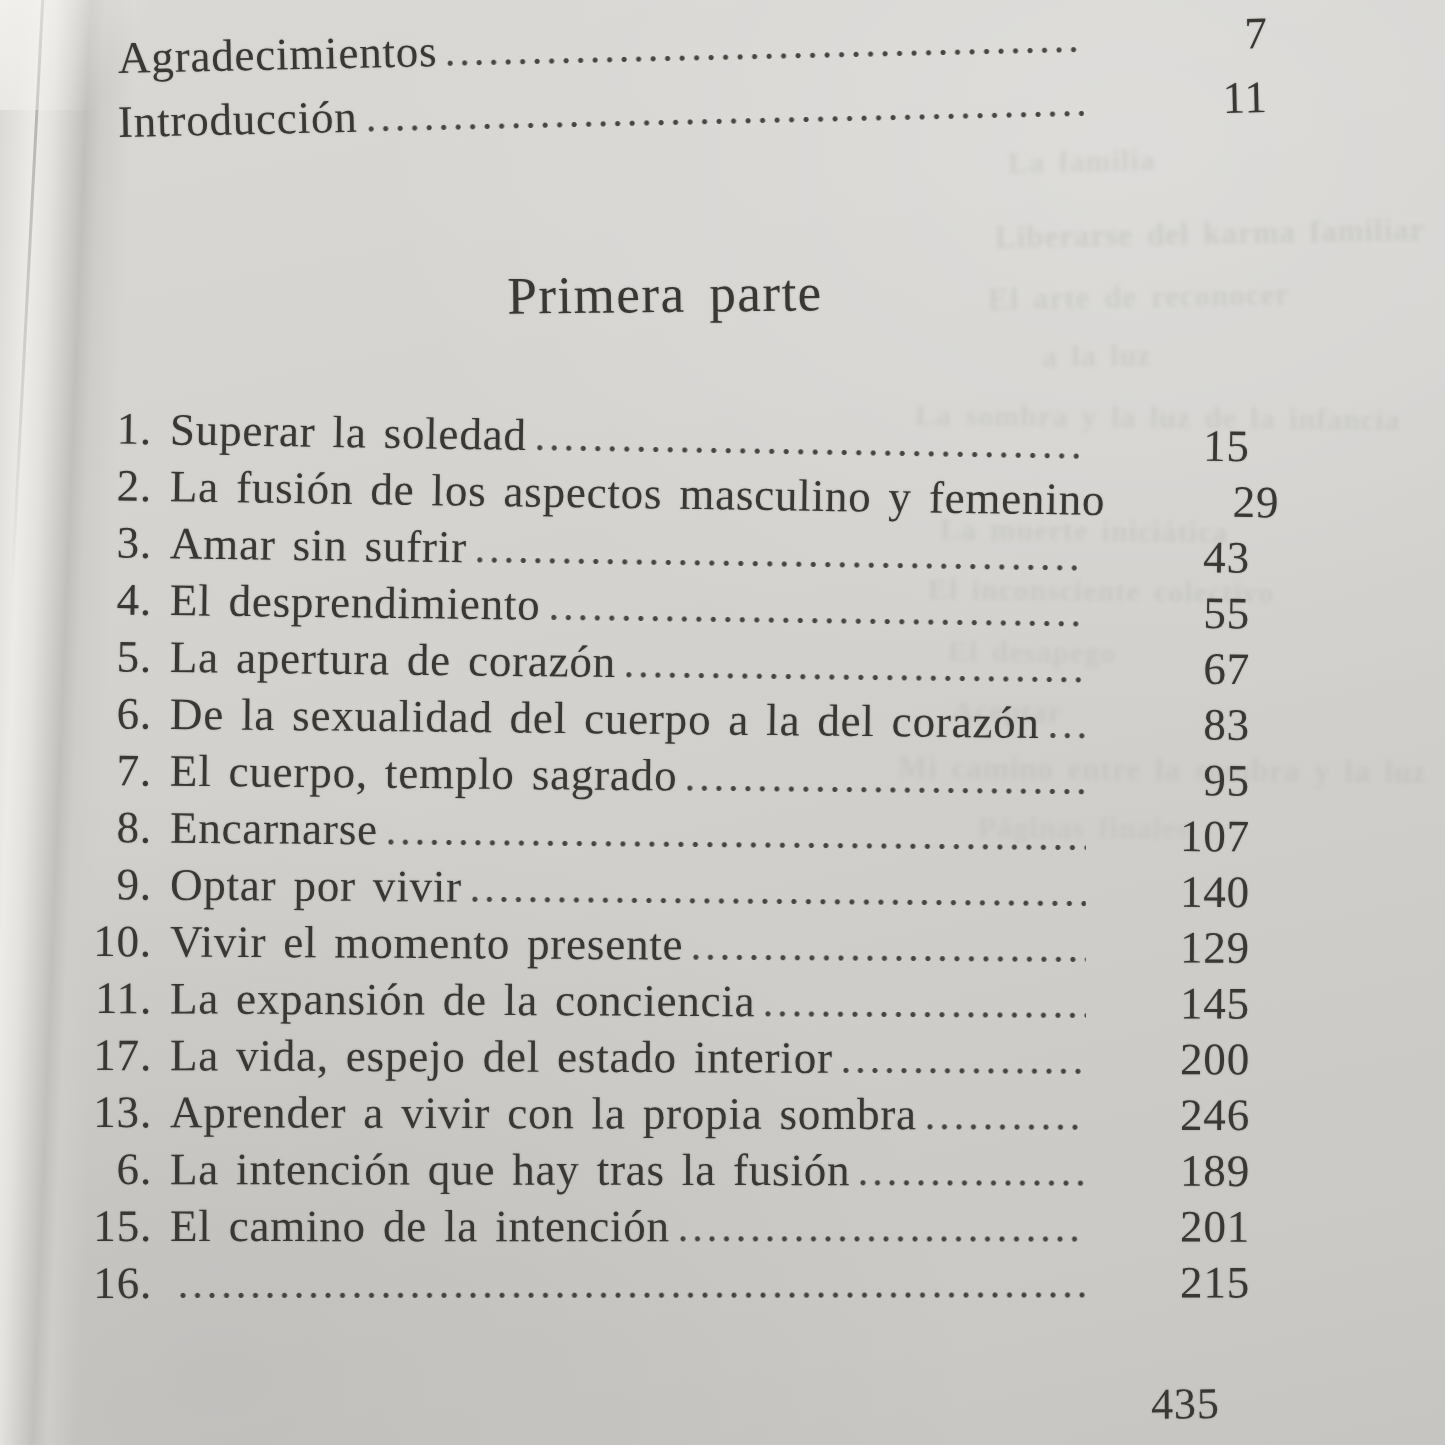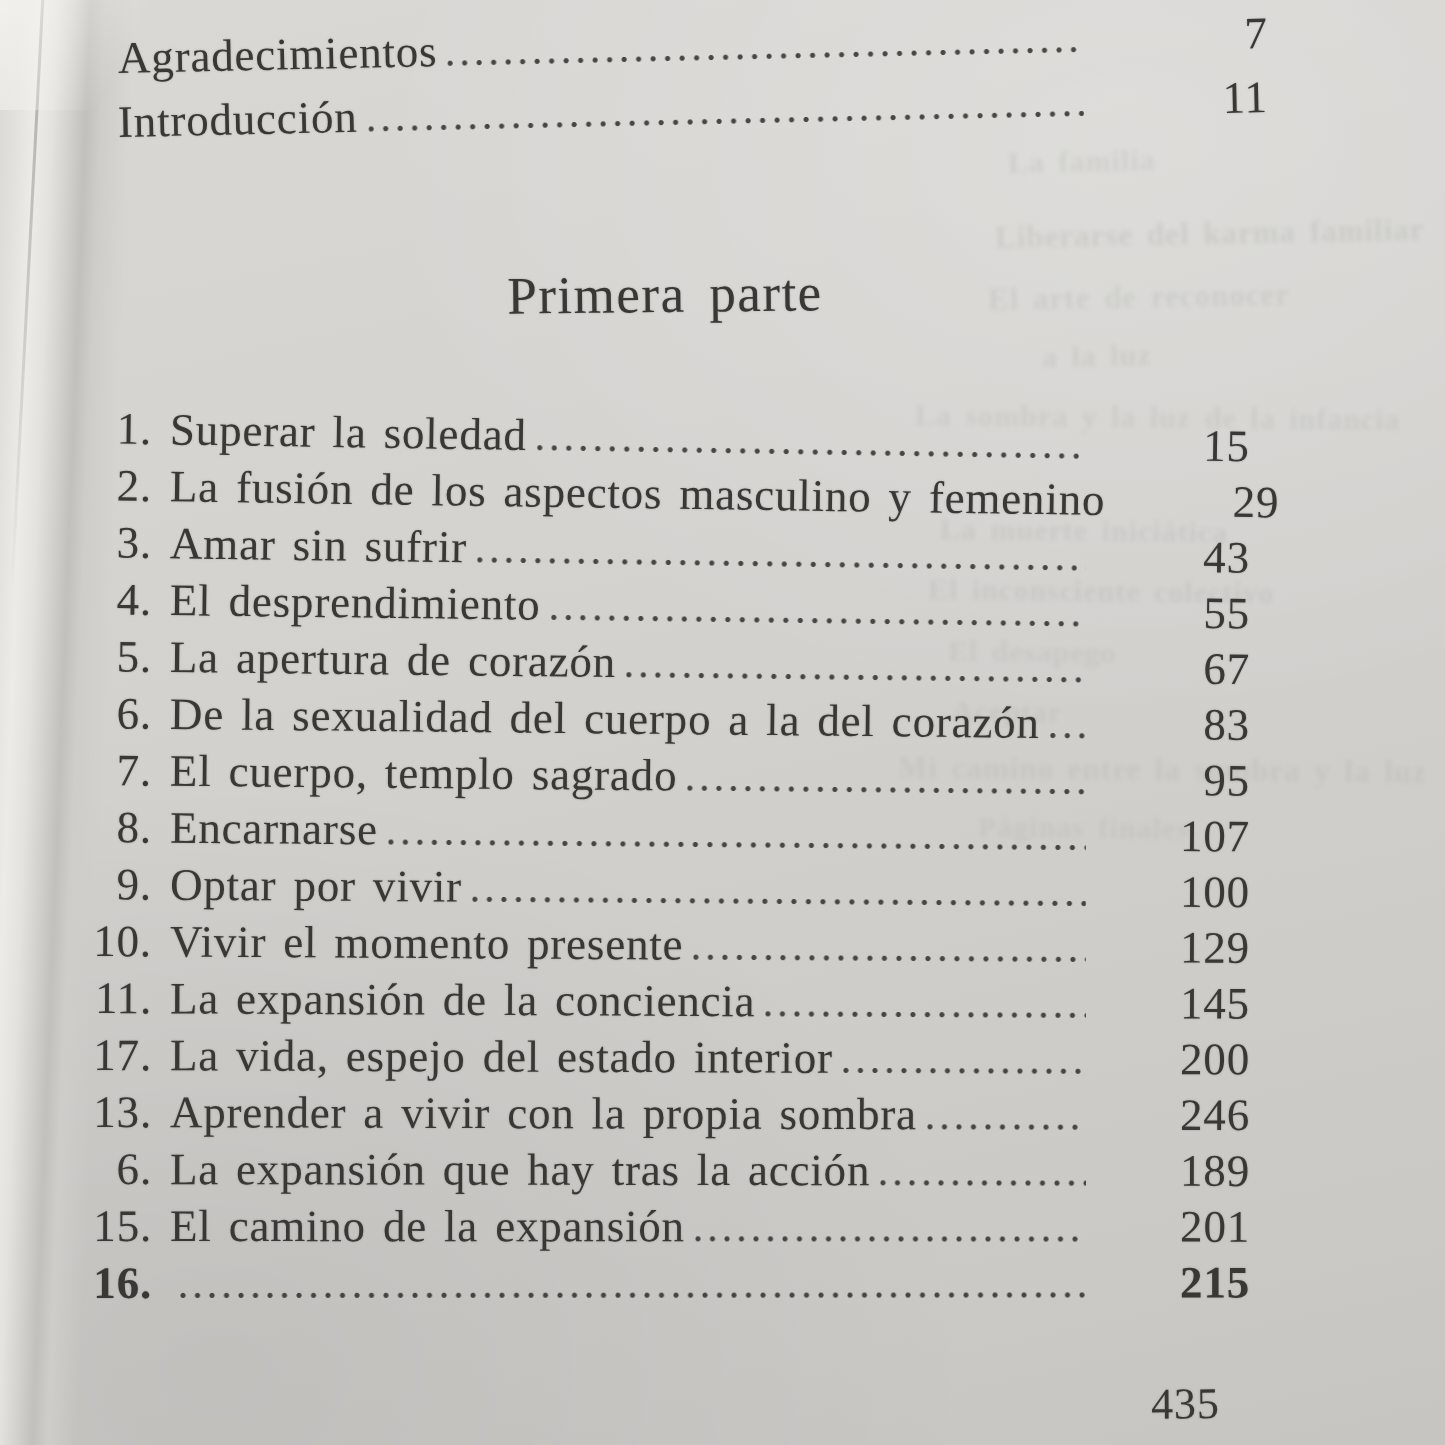--- a/index.html
+++ b/index.html
@@ -156,21 +156,21 @@
       <div class="row txt" style="top: 803px; transform: rotate(0.466deg);">
     <span class="no">8.</span>
     <span class="label">Encarnarse</span>
     <span class="leader"></span>
     <span class="pg">107</span>
   </div>
       <div class="row txt" style="top: 860px; transform: rotate(0.404deg);">
     <span class="no">9.</span>
     <span class="label">Optar por vivir</span>
     <span class="leader"></span>
-    <span class="pg">100</span>
+    <span class="pg">140</span>
   </div>
       <div class="row txt" style="top: 917px; transform: rotate(0.342deg);">
     <span class="no">10.</span>
     <span class="label">Vivir el momento presente</span>
     <span class="leader"></span>
     <span class="pg">129</span>
   </div>
       <div class="row txt" style="top: 974px; transform: rotate(0.28deg);">
     <span class="no">11.</span>
     <span class="label">La expansión de la conciencia</span>
@@ -184,31 +184,31 @@
     <span class="pg">200</span>
   </div>
       <div class="row txt" style="top: 1088px; transform: rotate(0.156deg);">
     <span class="no">13.</span>
     <span class="label">Aprender a vivir con la propia sombra</span>
     <span class="leader"></span>
     <span class="pg">246</span>
   </div>
       <div class="row txt" style="top: 1145px; transform: rotate(0.0939999deg);">
     <span class="no">6.</span>
-    <span class="label">La expansión que hay tras la acción</span>
+    <span class="label">La intención que hay tras la fusión</span>
     <span class="leader"></span>
     <span class="pg">189</span>
   </div>
       <div class="row txt" style="top: 1202px; transform: rotate(0.032deg);">
     <span class="no">15.</span>
-    <span class="label">El camino de la expansión</span>
+    <span class="label">El camino de la intención</span>
     <span class="leader"></span>
     <span class="pg">201</span>
   </div>
-      <div class="row txt" style="top: 1259px; transform: rotate(-0.0299999deg); font-weight: bold;">
+      <div class="row txt" style="top: 1259px; transform: rotate(-0.0299999deg);">
     <span class="no">16.</span>
     <span class="leader"></span>
     <span class="pg">215</span>
   </div>
     </div>
 
   <div class="folio txt">435</div>
 </div>
 
 </body></html>

